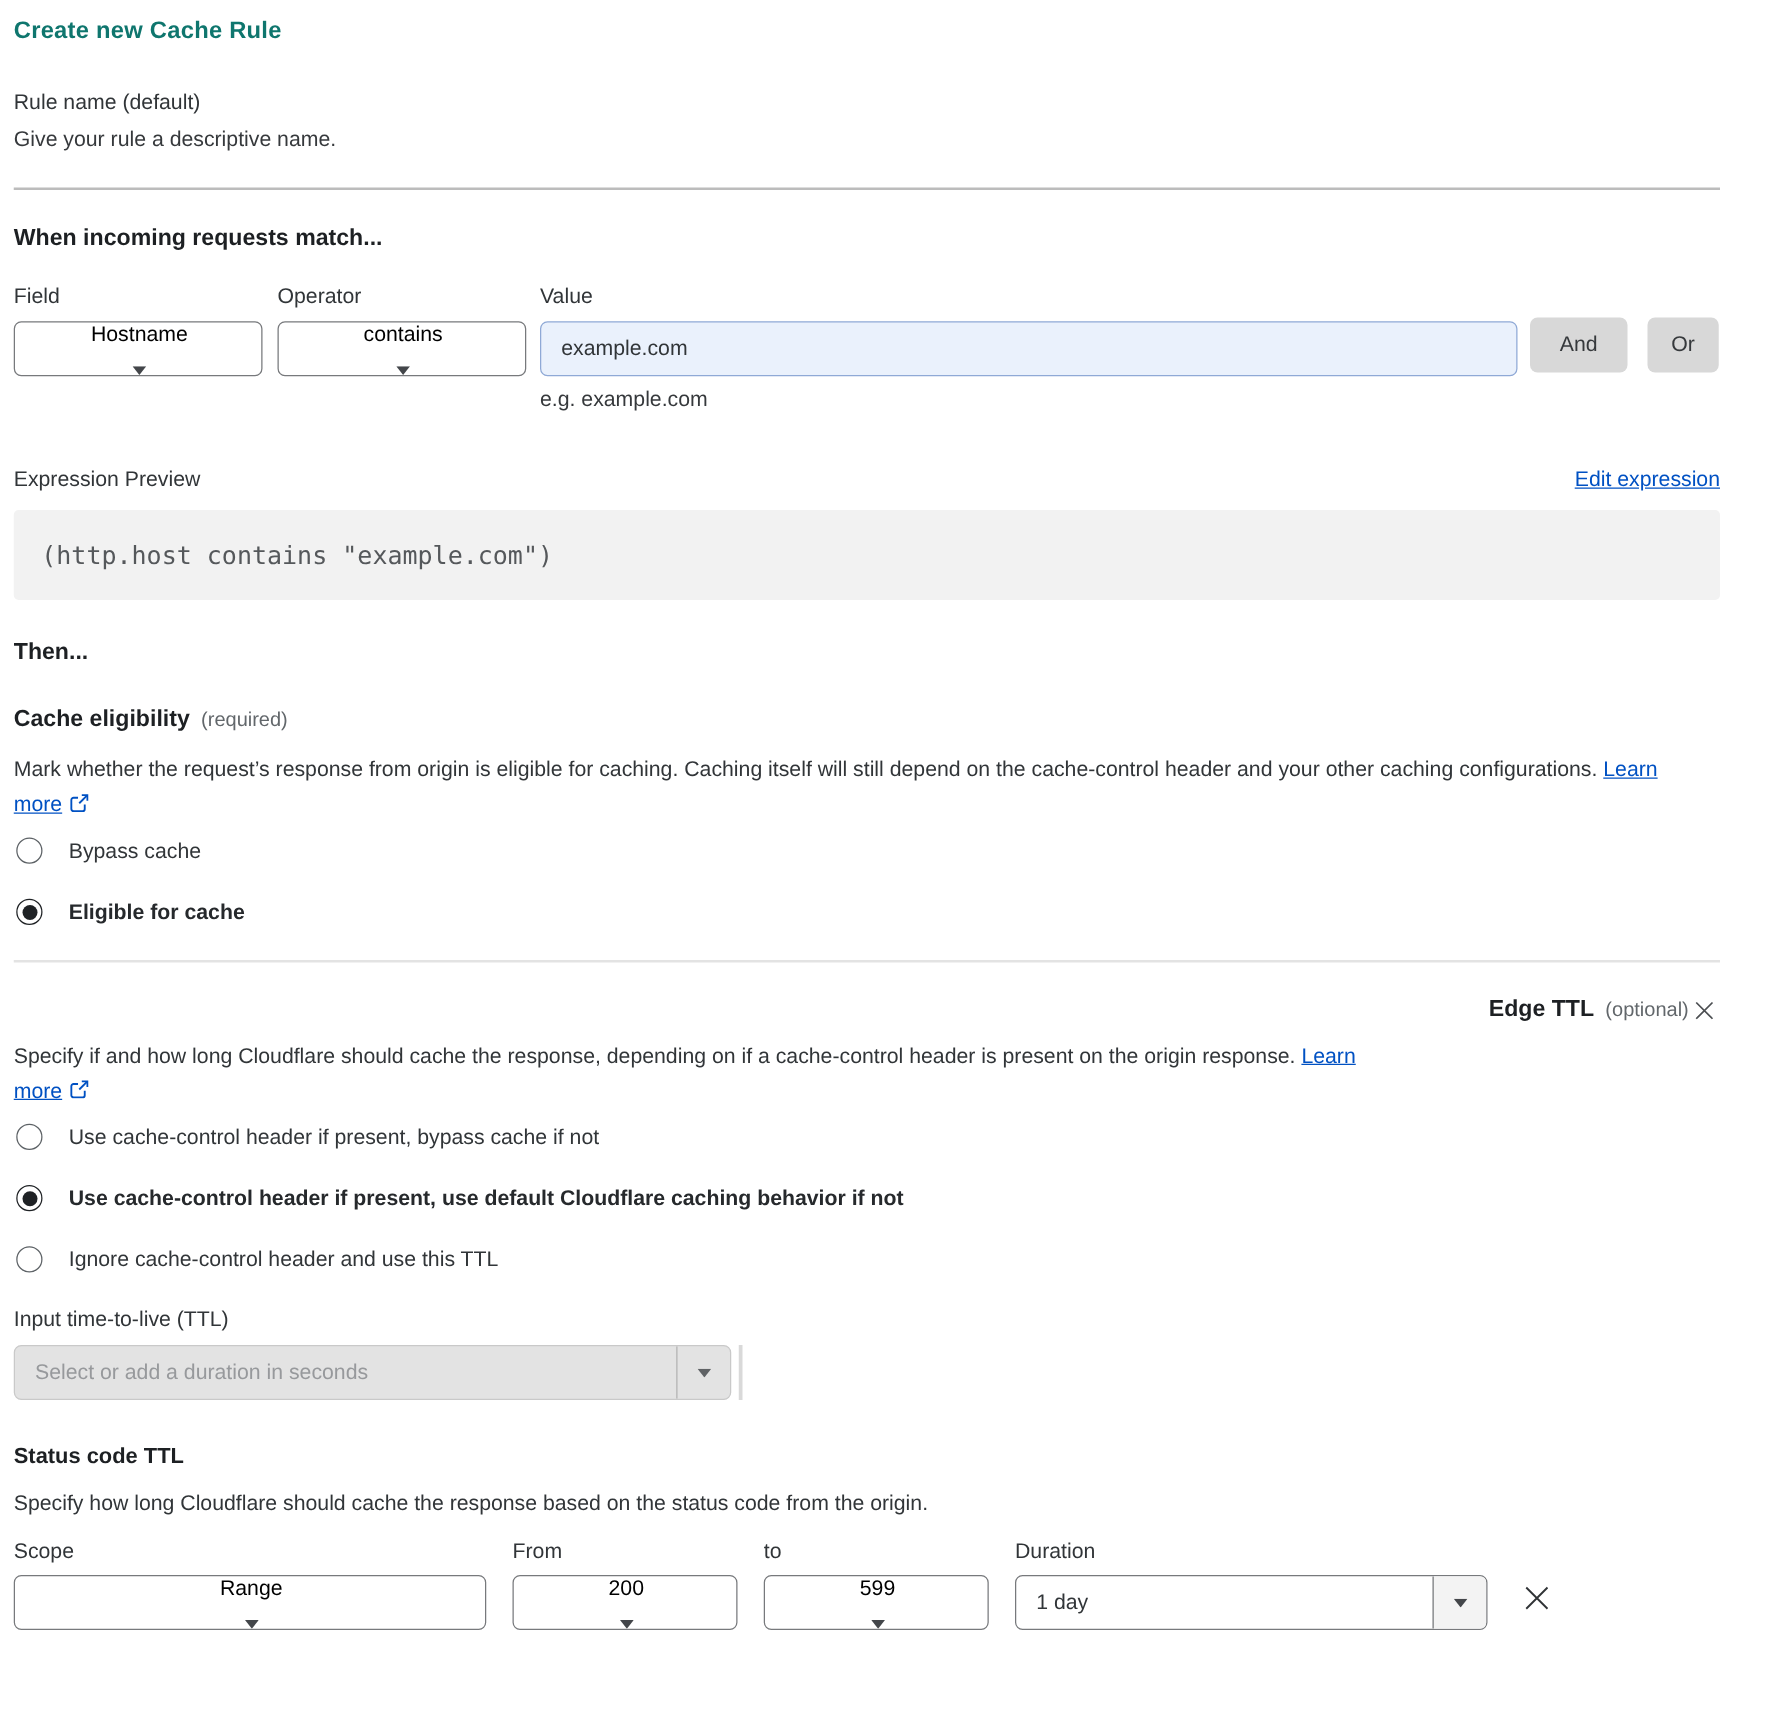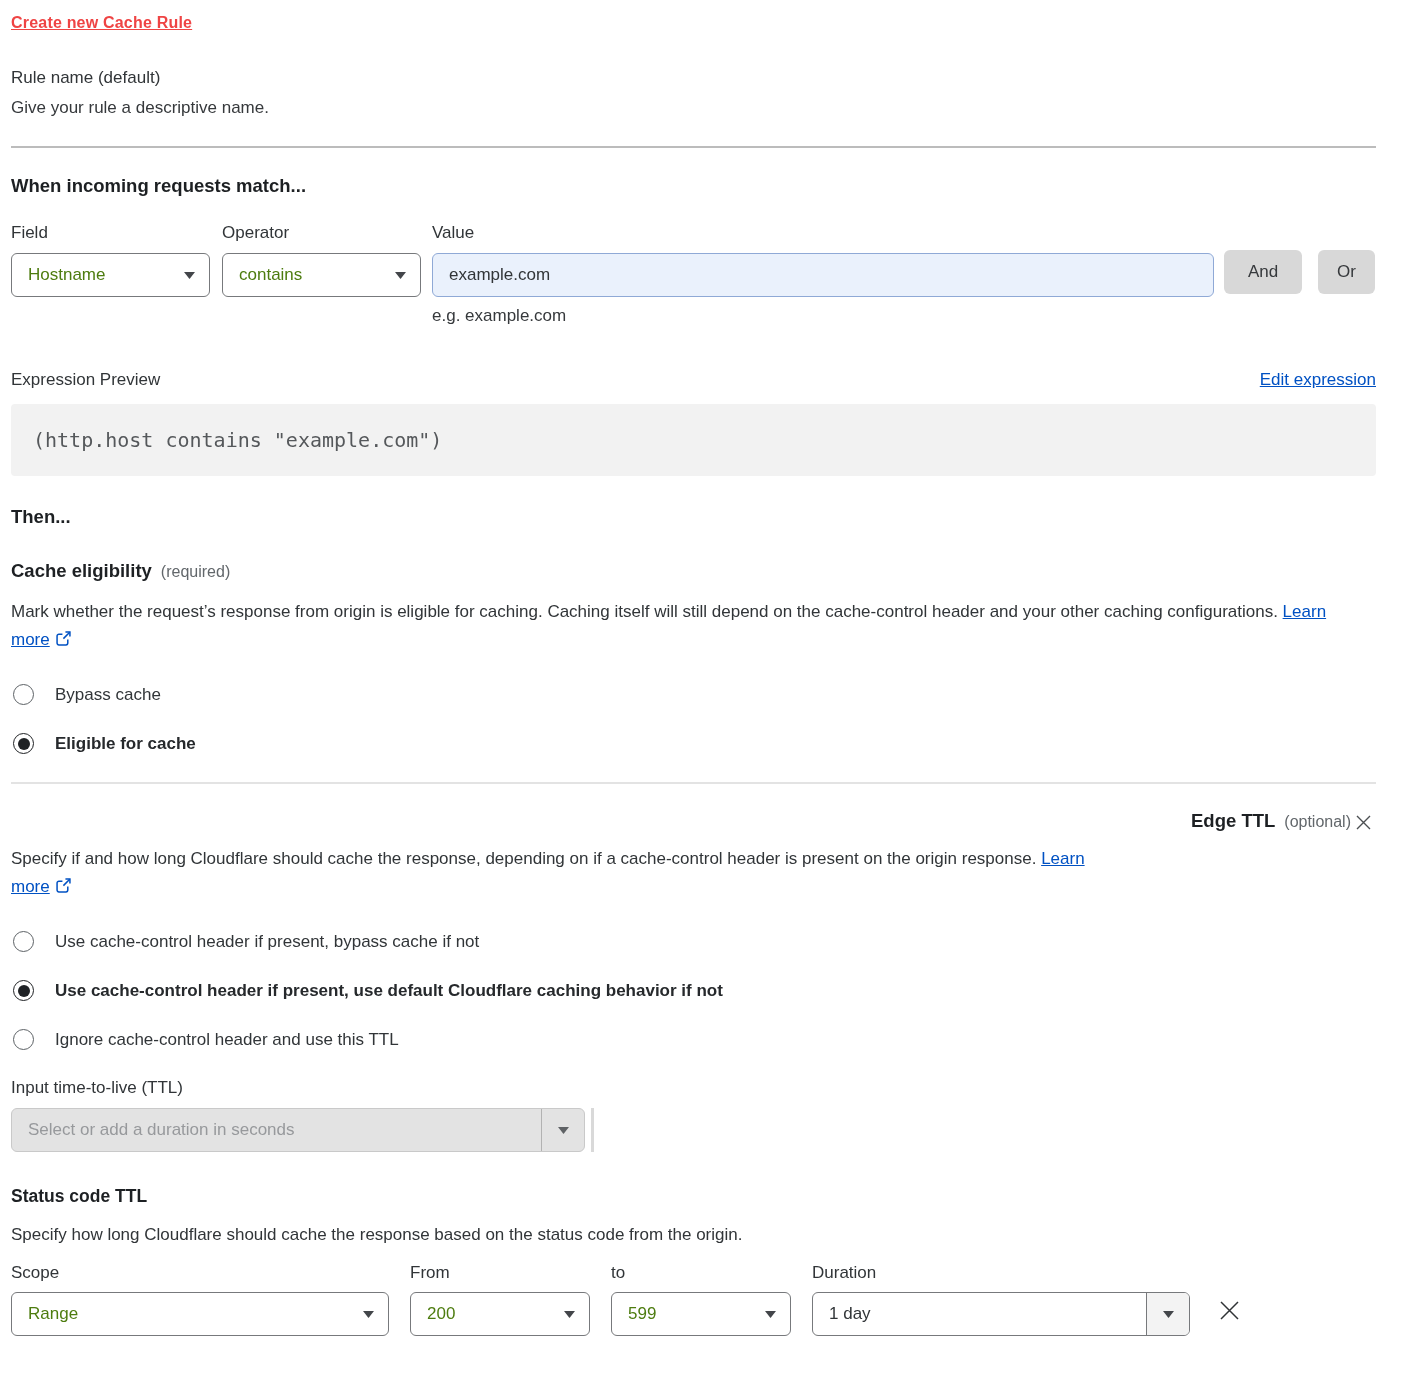--- a/index.html
+++ b/index.html
@@ -6,22 +6,22 @@
   html, body { margin: 0; padding: 0; background: #ffffff; }
   body {
     font-family: "Liberation Sans", "DejaVu Sans", sans-serif;
     color: #313538;
     font-size: 17px;
     width: 1412px;
   }
   .container { padding: 14px 36px 30px 11px; }
 
   h1.page-title {
-    font-size: 16px; font-weight: 700; color: #ef4444;
-    margin: 0 0 36px 0; letter-spacing: .2px; text-decoration: underline;
+    font-size: 19px; font-weight: 700; color: #0f766e;
+    margin: 0 0 36px 0; letter-spacing: .2px;
   }
   .field-label { font-size: 17px; color: #313538; margin-bottom: 10px; }
   .help-text { font-size: 17px; color: #36393c; margin-top: 9px; }
 
   input.text-input {
     height: 44px; border: 1px solid #7b7e80; border-radius: 6px;
     padding: 0 16px; font-size: 17px; color: #313538; width: 682px;
     font-family: "Liberation Sans", "DejaVu Sans", sans-serif;
     background: #fff; outline: none;
   }
@@ -37,21 +37,21 @@
     font-size: 18.5px; font-weight: 700; color: #1d2023; margin: 27px 0 0 0;
   }
   .qualifier { font-size: 16px; font-weight: 400; color: #62676b; margin-left: 9px; }
 
   .match-row { display: flex; align-items: flex-start; margin-top: 26px; }
   .col { display: flex; flex-direction: column; }
 
   .select {
     height: 44px; border: 1px solid #77797c; border-radius: 6px; background: #fff;
     display: flex; align-items: center; justify-content: space-between;
-    padding: 0 14px 0 16px; cursor: pointer; font-size: 17px; color: #4d7c0f;
+    padding: 0 14px 0 16px; cursor: pointer; font-size: 17px; color: #000000; flex-direction: column;
   }
   .caret { flex: none; }
 
   .pill-button {
     height: 44px; background: #d8d8d8; border: none; border-radius: 6px;
     font-family: "Liberation Sans", "DejaVu Sans", sans-serif;
     font-size: 17px; color: #36393c; cursor: pointer; padding: 0;
   }
 
   .expr-row {
@@ -62,21 +62,21 @@
 
   .code-box {
     margin-top: 14px; background: #f2f2f2; border-radius: 4px; height: 72px;
     display: flex; align-items: center; padding: 0 22px;
     font-family: "DejaVu Sans Mono", "Liberation Mono", monospace;
     font-size: 20px; color: #55585b;
   }
 
   p.desc { margin: 16px 0 0 0; line-height: 28px; font-size: 17px; color: #313538; }
 
-  .radio-group { margin-top: 30px; }
+  .radio-group { margin-top: 12px; }
   .radio-row {
     display: flex; align-items: center; gap: 21px; padding-left: 2px;
     margin-bottom: 28px; cursor: pointer;
   }
   .radio {
     width: 21px; height: 21px; border: 1.5px solid #5d6266; border-radius: 50%;
     background: #fff; flex: none; position: relative;
   }
   .radio.checked { border-color: #1f2225; }
   .radio.checked::after {

